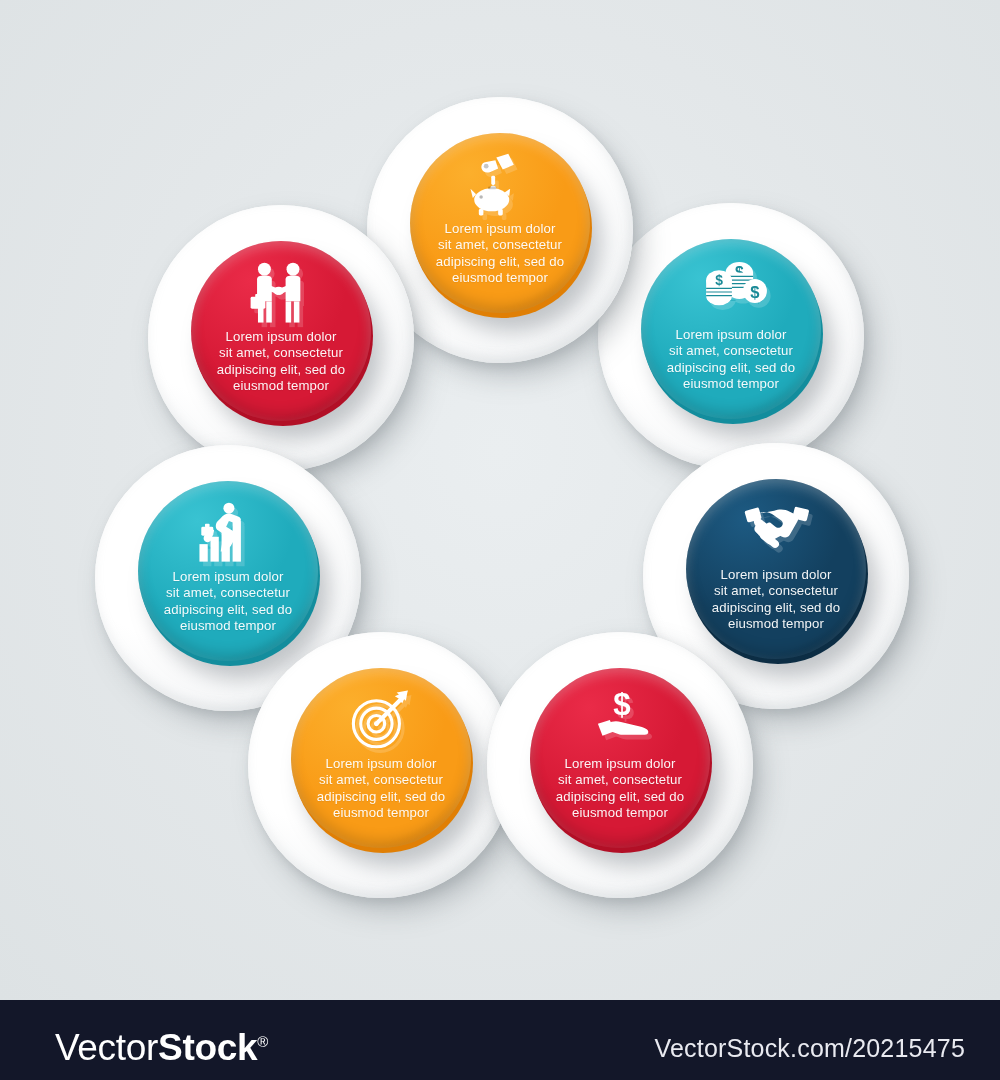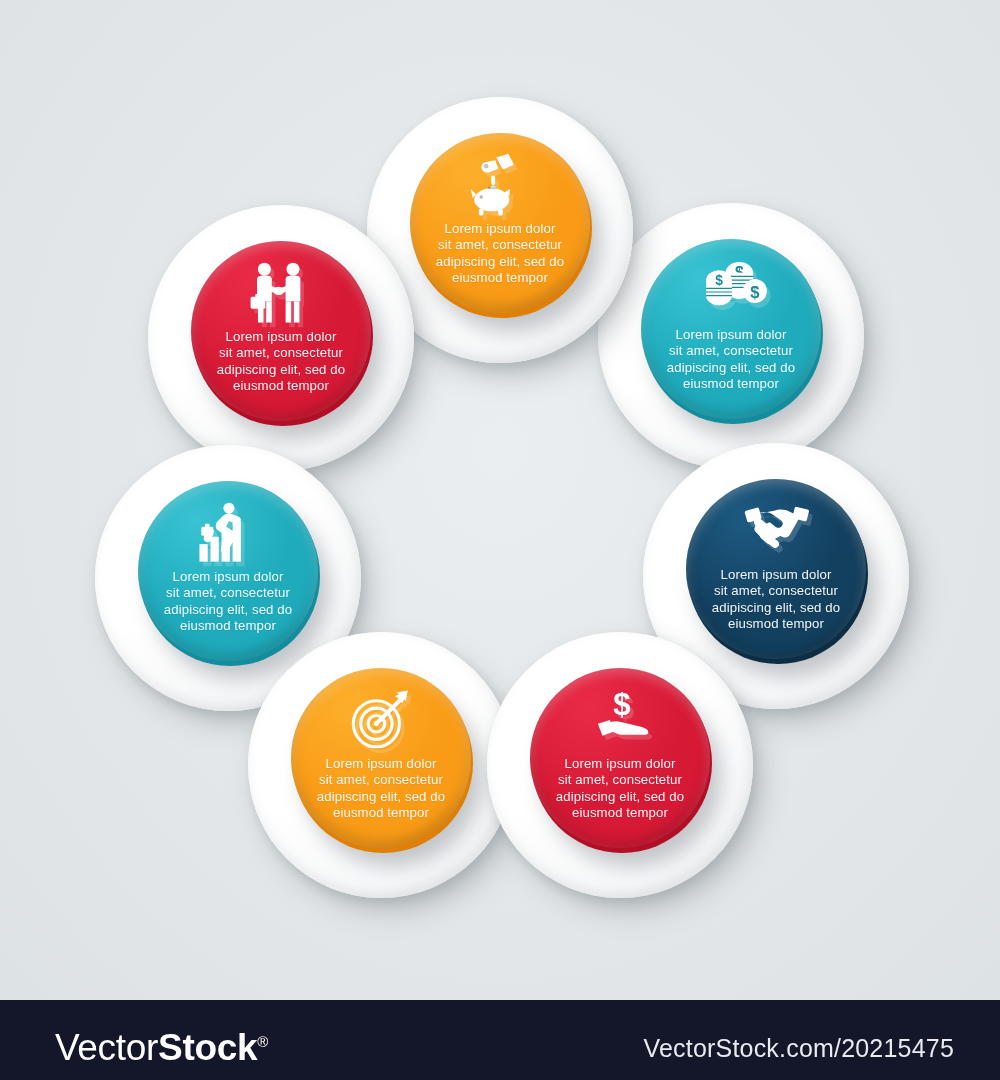--- a/index.html
+++ b/index.html
@@ -61,21 +61,21 @@
   .caption div{white-space:nowrap;}
 
   
   #footer{position:absolute;left:0;top:1000px;width:1000px;height:96px;
           background:#131729;display:flex;align-items:center;}
   #wm-logo{position:absolute;left:55px;top:50%;transform:translateY(-50%);
            font-size:37px;color:#ffffff;letter-spacing:-0.3px;white-space:nowrap;}
   #wm-logo .thin{font-weight:300;}
   #wm-logo .bold{font-weight:700;}
   #wm-logo .reg{font-size:15px;vertical-align:super;font-weight:400;}
-  #wm-url{position:absolute;right:46px;top:50%;transform:translateY(-50%);
+  #wm-url{position:absolute;right:35px;top:50%;transform:translateY(-50%);
           font-size:25px;color:#e9eaf0;letter-spacing:0.2px;white-space:nowrap;}
 </style>
 </head>
 <body>
 
 <div id="stage">
 
   <svg width="0" height="0" style="position:absolute" aria-hidden="true">
       <defs>
 

